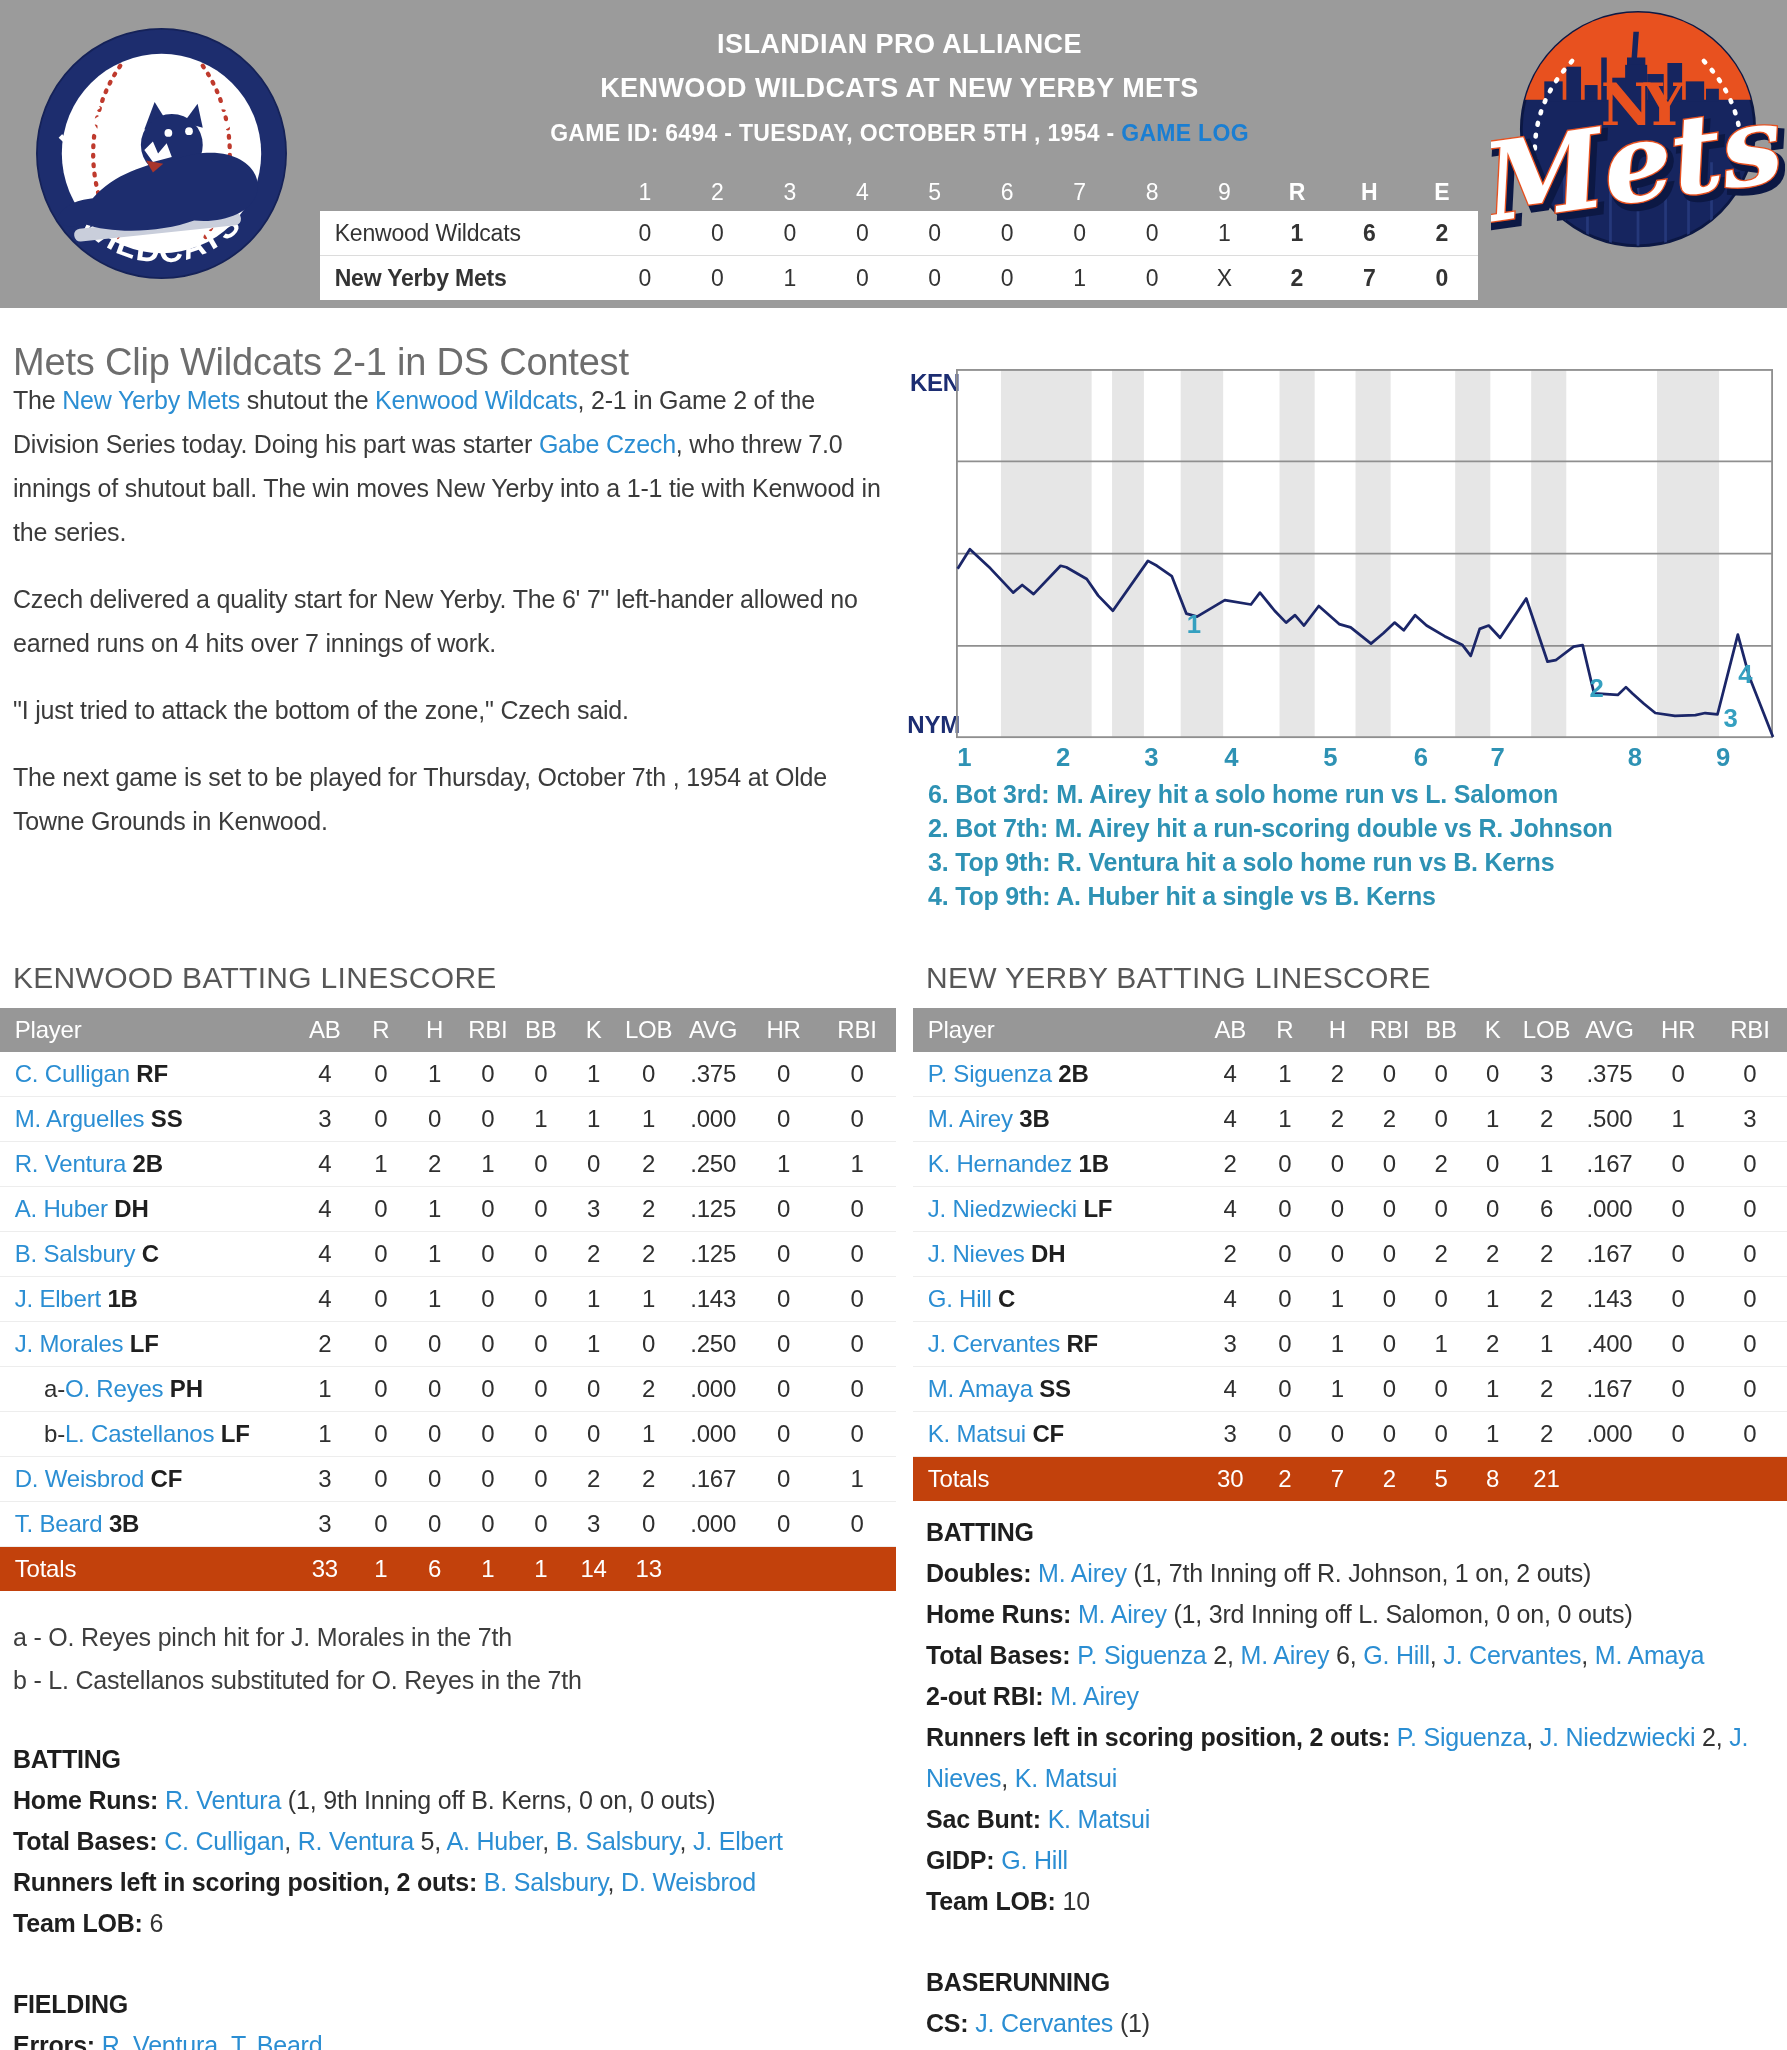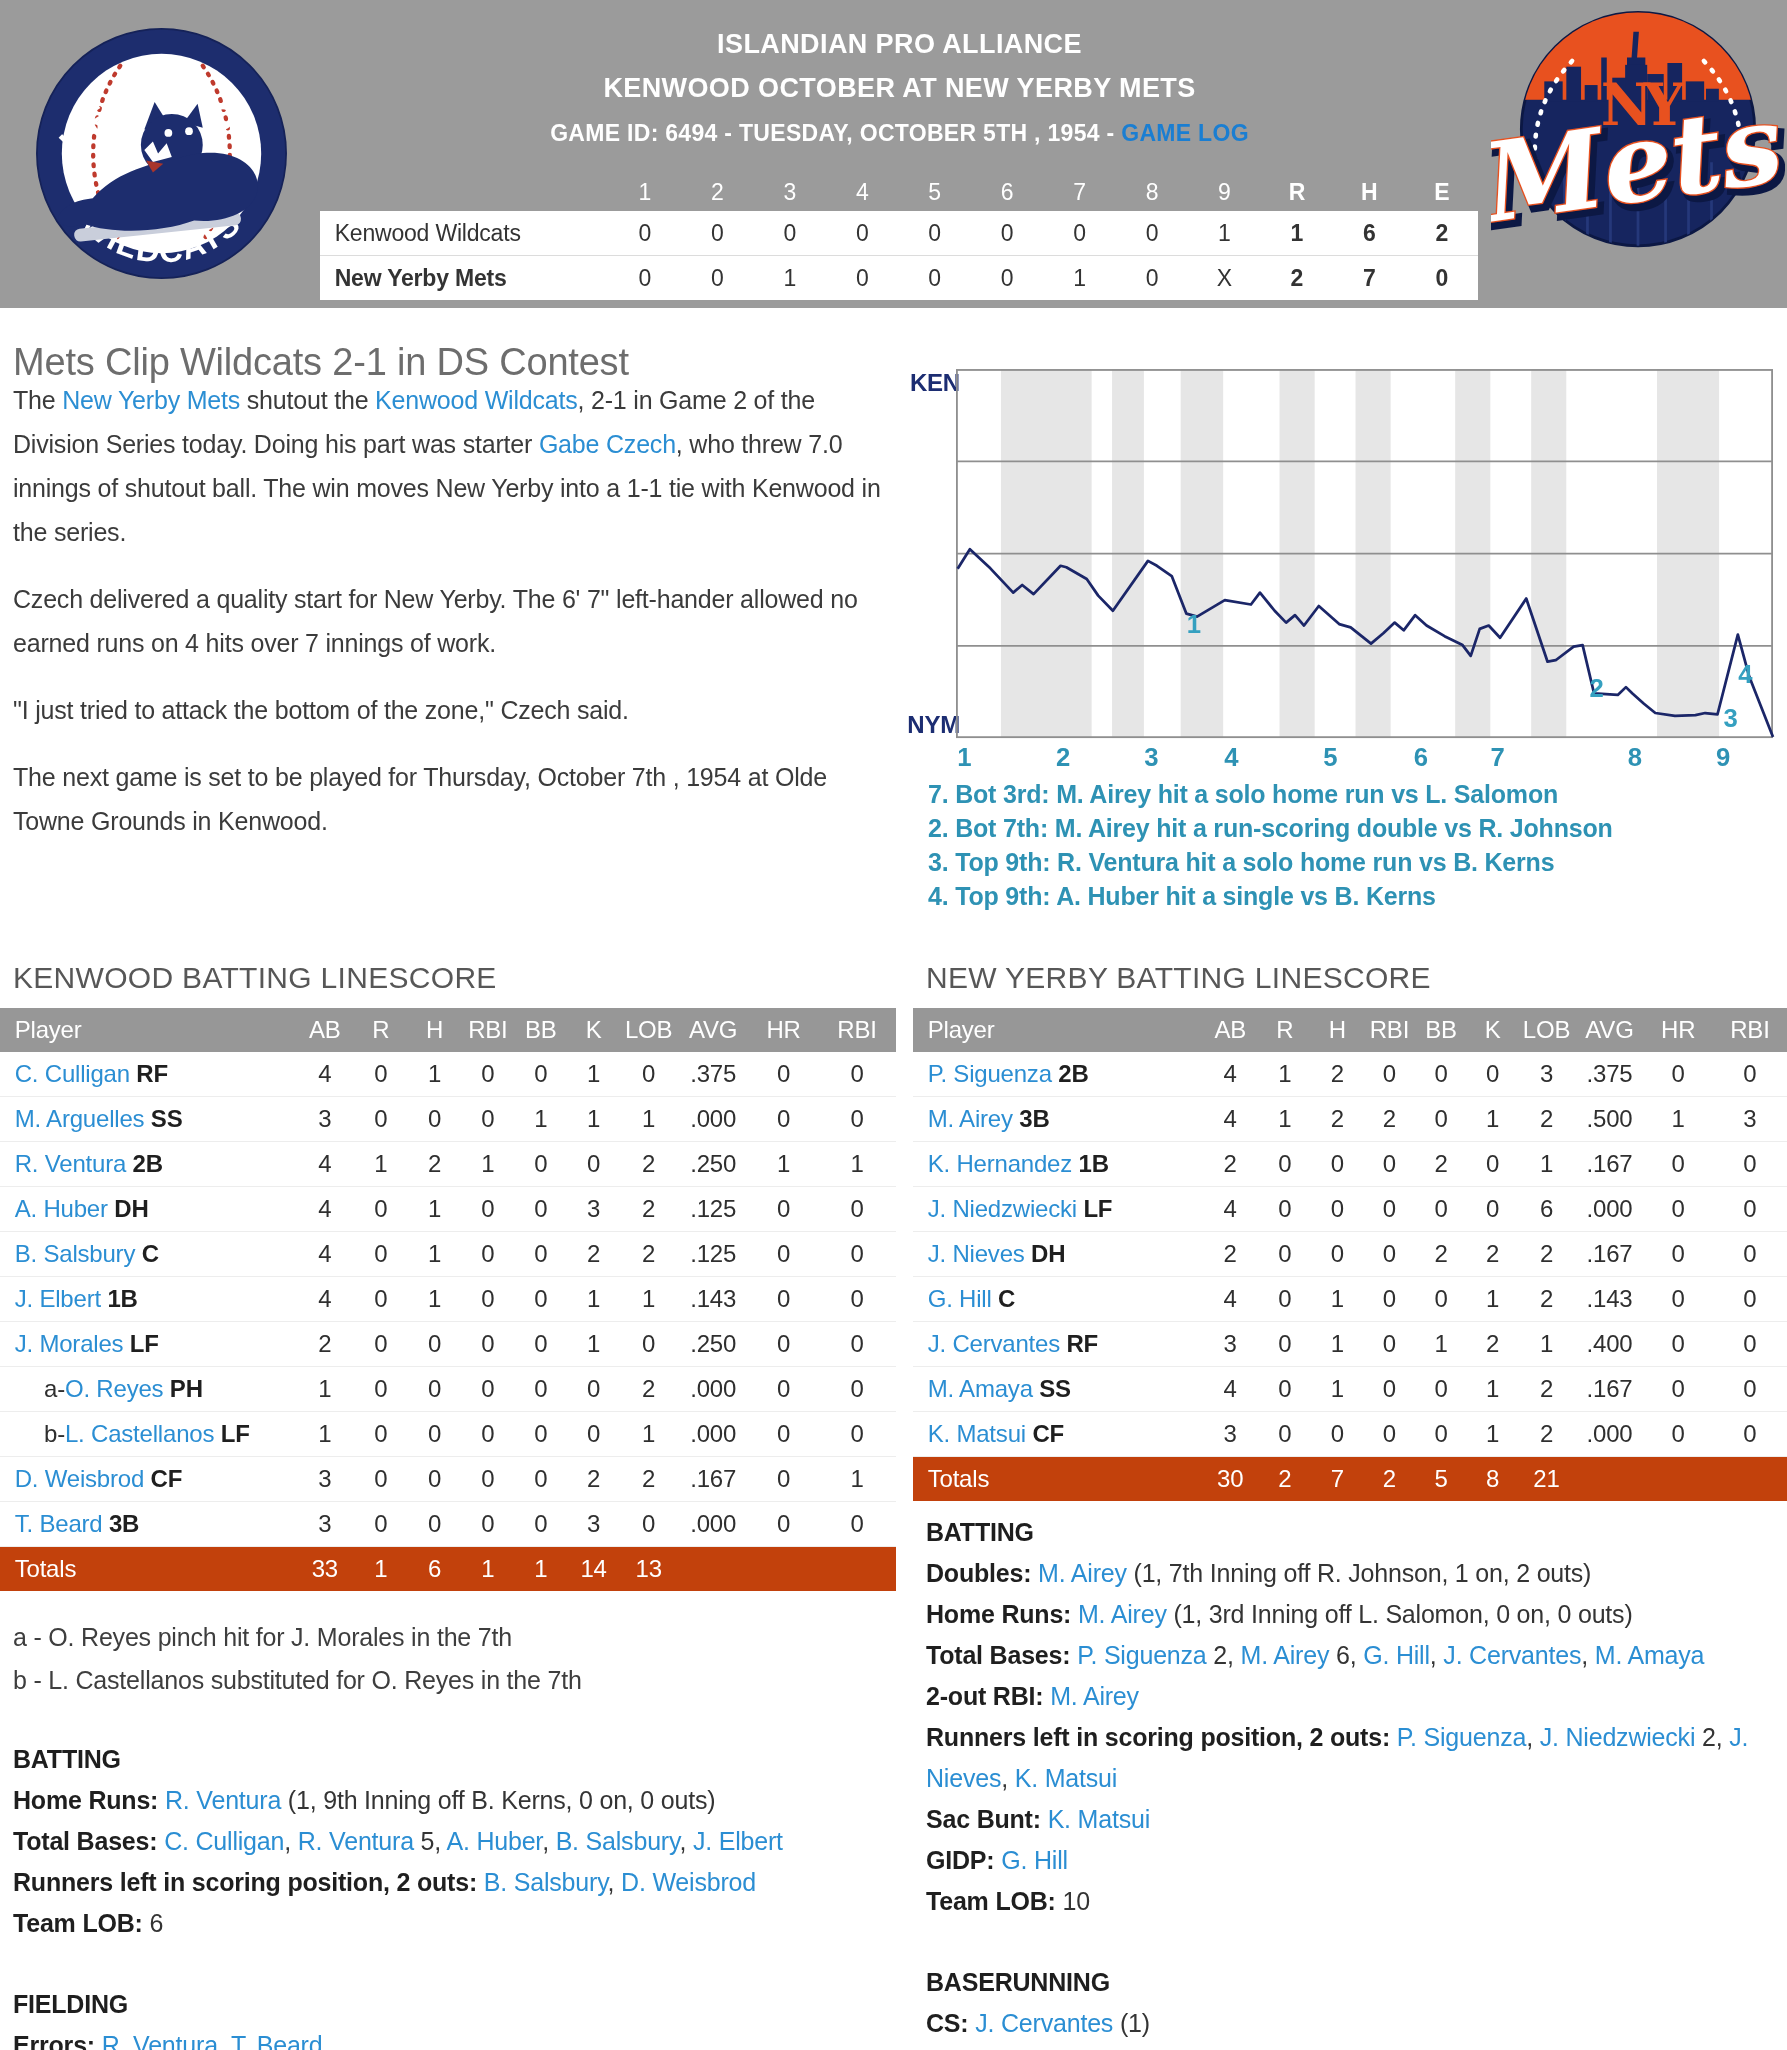--- a/index.html
+++ b/index.html
@@ -139,21 +139,21 @@
       <path d="M272,168 Q276,104 228,56" fill="none" stroke="#ffffff" stroke-width="5" stroke-dasharray="2 11" stroke-linecap="round"></path>
       <text x="160" y="130" text-anchor="middle" font-family="DejaVu Serif, Liberation Serif, serif" font-weight="bold" font-size="62" letter-spacing="-10" fill="#e8511f">NY</text>
       <g transform="translate(160,212) rotate(-8)" font-family="DejaVu Serif, Liberation Serif, serif" font-style="italic" font-weight="bold" font-size="118" text-anchor="middle">
         <text x="4" y="6" fill="#0c1844" stroke="#0c1844" stroke-width="7">Mets</text>
         <text x="0" y="0" fill="#ffffff" stroke="#e8511f" stroke-width="3" style="paint-order:stroke">Mets</text>
       </g>
     </svg>
 
     <div class="center-head">
       <div class="ch1">ISLANDIAN PRO ALLIANCE</div>
-      <div class="ch2">KENWOOD OCTOBER AT NEW YERBY METS</div>
+      <div class="ch2">KENWOOD WILDCATS AT NEW YERBY METS</div>
       <div class="ch3"><span>GAME ID: 6494 - TUESDAY, OCTOBER 5TH , 1954 - </span><a href="#" class="gamelog">GAME LOG</a></div>
     </div>
 
     <div class="linescore">
       <div class="ls-row ls-head">
           <div class="ls-name"></div>
           <div class="ls-c">1</div>
           <div class="ls-c">2</div>
           <div class="ls-c">3</div>
           <div class="ls-c">4</div>
@@ -234,21 +234,21 @@
         <text x="116.59" y="432" fill="#2e92b4" font-size="28" font-weight="bold" text-anchor="middle">2</text>
         <text x="212.70999999999998" y="432" fill="#2e92b4" font-size="28" font-weight="bold" text-anchor="middle">3</text>
         <text x="299.93" y="432" fill="#2e92b4" font-size="28" font-weight="bold" text-anchor="middle">4</text>
         <text x="407.61999999999995" y="432" fill="#2e92b4" font-size="28" font-weight="bold" text-anchor="middle">5</text>
         <text x="506.40999999999997" y="432" fill="#2e92b4" font-size="28" font-weight="bold" text-anchor="middle">6</text>
         <text x="590.0699999999999" y="432" fill="#2e92b4" font-size="28" font-weight="bold" text-anchor="middle">7</text>
         <text x="739.5899999999999" y="432" fill="#2e92b4" font-size="28" font-weight="bold" text-anchor="middle">8</text>
         <text x="835.71" y="432" fill="#2e92b4" font-size="28" font-weight="bold" text-anchor="middle">9</text>
       </svg>
     <div class="annotations">
-        <p>7. Bot 3rd: M. Airey hit a solo home run vs L. Salomon</p>
+        <p>6. Bot 3rd: M. Airey hit a solo home run vs L. Salomon</p>
         <p>2. Bot 7th: M. Airey hit a run-scoring double vs R. Johnson</p>
         <p>3. Top 9th: R. Ventura hit a solo home run vs B. Kerns</p>
         <p>4. Top 9th: A. Huber hit a single vs B. Kerns</p>
       </div>
   </div>
 
   <div class="col-left">
     <h2 class="tbl-title">KENWOOD BATTING LINESCORE</h2>
     <table class="box">
       <colgroup>

